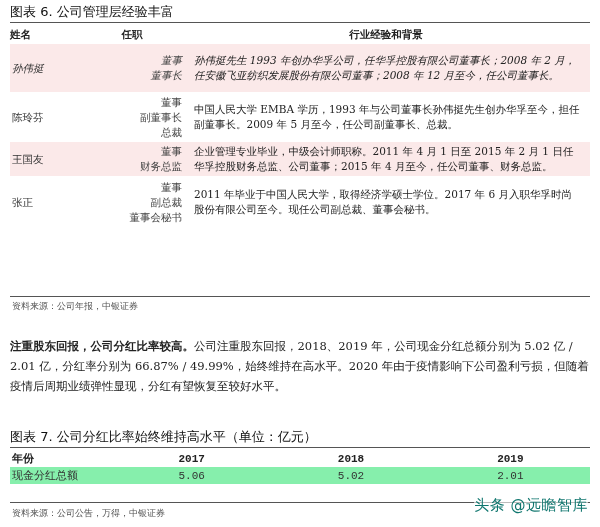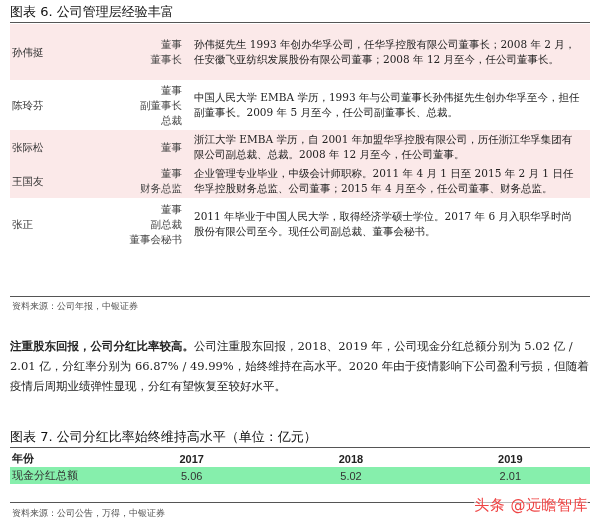--- a/index.html
+++ b/index.html
@@ -20,62 +20,60 @@
   .mgmt td.name { width: 70px; padding-left: 2px; color: #333; }
   .mgmt td.roles { width: 100px; text-align: right; color: #444; }
   .mgmt td.bg { padding: 2px 8px 2px 12px; color: #222; }
   .mgmt tr.shade td { background: #fbe9e9; }
   .role-line { display: block; }
   .source { position: absolute; left: 12px; font-size: 9px; color: #555; }
   .para {
     position: absolute; left: 10px; width: 580px; font-size: 11.5px; line-height: 20px; color: #222;
   }
   .para b { font-family: "DejaVu Sans", "Liberation Sans", sans-serif; }
-  .div th, .div td { font-size: 11px; height: 17px; padding: 0; font-family: Liberation Sans, sans-serif; }
+  .div th, .div td { font-size: 11px; height: 17px; padding: 0; font-family: Liberation Mono, monospace; }
   .div th { font-weight: bold; text-align: center; }
   .div th.first, .div td.first { text-align: left; padding-left: 2px; font-family: "DejaVu Serif", serif; width: 100px; }
   .div td { text-align: center; color: #333; }
   .div tr.shade td { background: #86efac; }
   .watermark {
-    position: absolute; right: 12px; top: 496px; font-size: 15px; color: #ef4444;
+    position: absolute; right: 12px; top: 496px; font-size: 15px; color: #0f766e;
     font-family: "DejaVu Sans", "Liberation Sans", sans-serif; letter-spacing: 0.5px;
     background: rgba(255,255,255,0.6);
   }
 </style>
 </head>
 <body>
 
 <div class="fig-title" style="top:3px;">图表 6. 公司管理层经验丰富</div>
 <div class="rule-thick" style="top:22px;"></div>
 
 <table class="mgmt" style="top:24px;">
   <tbody>
-  <tr class="shade" style="height:56px;">
+      <tr>
+    <th class="c1">姓名</th>
+    <th class="c2">任职</th>
+    <th class="c3">行业经验和背景</th>
+  </tr>
+  <tr class="shade" style="height:48px;font-style:italic;">
     <td class="name">孙伟挺</td>
     <td class="roles">
       <span class="role-line">董事</span>
       <span class="role-line">董事长</span>
     </td>
     <td class="bg">孙伟挺先生 1993 年创办华孚公司，任华孚控股有限公司董事长；2008 年 2 月，任安徽飞亚纺织发展股份有限公司董事；2008 年 12 月至今，任公司董事长。</td>
   </tr>
   <tr style="height:50px;">
     <td class="name">陈玲芬</td>
     <td class="roles">
       <span class="role-line">董事</span>
       <span class="role-line">副董事长</span>
       <span class="role-line">总裁</span>
     </td>
     <td class="bg">中国人民大学 EMBA 学历，1993 年与公司董事长孙伟挺先生创办华孚至今，担任副董事长。2009 年 5 月至今，任公司副董事长、总裁。</td>
-  </tr>
-  <tr class="shade" style="height:33px;">
-    <td class="name">张际松</td>
-    <td class="roles">
-      <span class="role-line">董事</span>
-    </td>
-    <td class="bg">浙江大学 EMBA 学历，自 2001 年加盟华孚控股有限公司，历任浙江华孚集团有限公司副总裁、总裁。2008 年 12 月至今，任公司董事。</td>
   </tr>
   <tr class="shade" style="height:32px;">
     <td class="name">王国友</td>
     <td class="roles">
       <span class="role-line">董事</span>
       <span class="role-line">财务总监</span>
     </td>
     <td class="bg">企业管理专业毕业，中级会计师职称。2011 年 4 月 1 日至 2015 年 2 月 1 日任华孚控股财务总监、公司董事；2015 年 4 月至今，任公司董事、财务总监。</td>
   </tr>
   <tr style="height:52px;">

